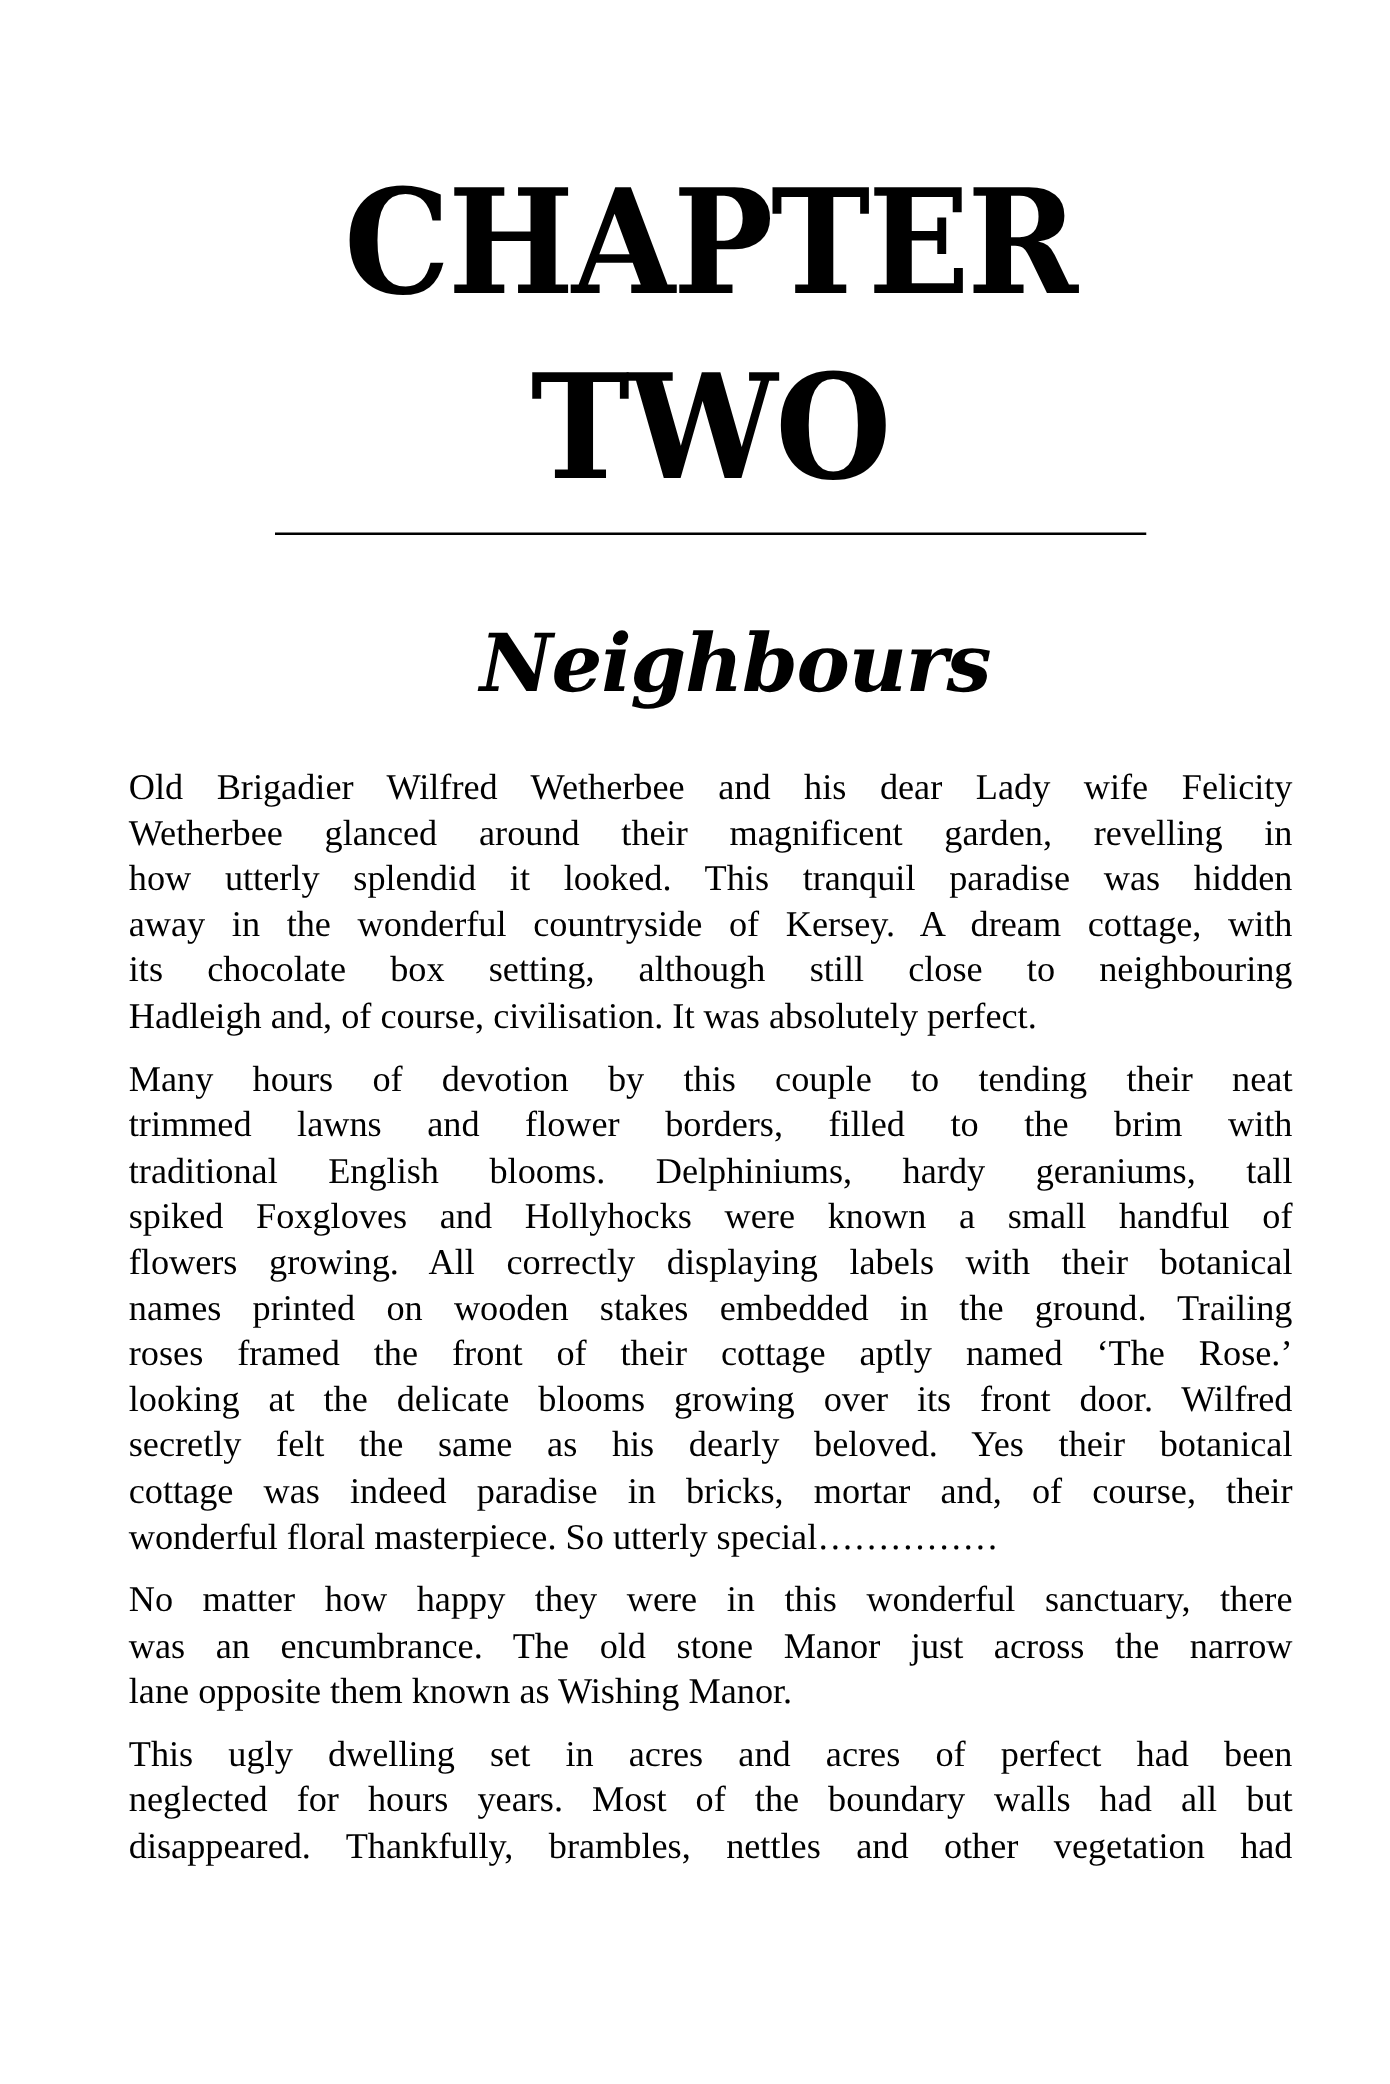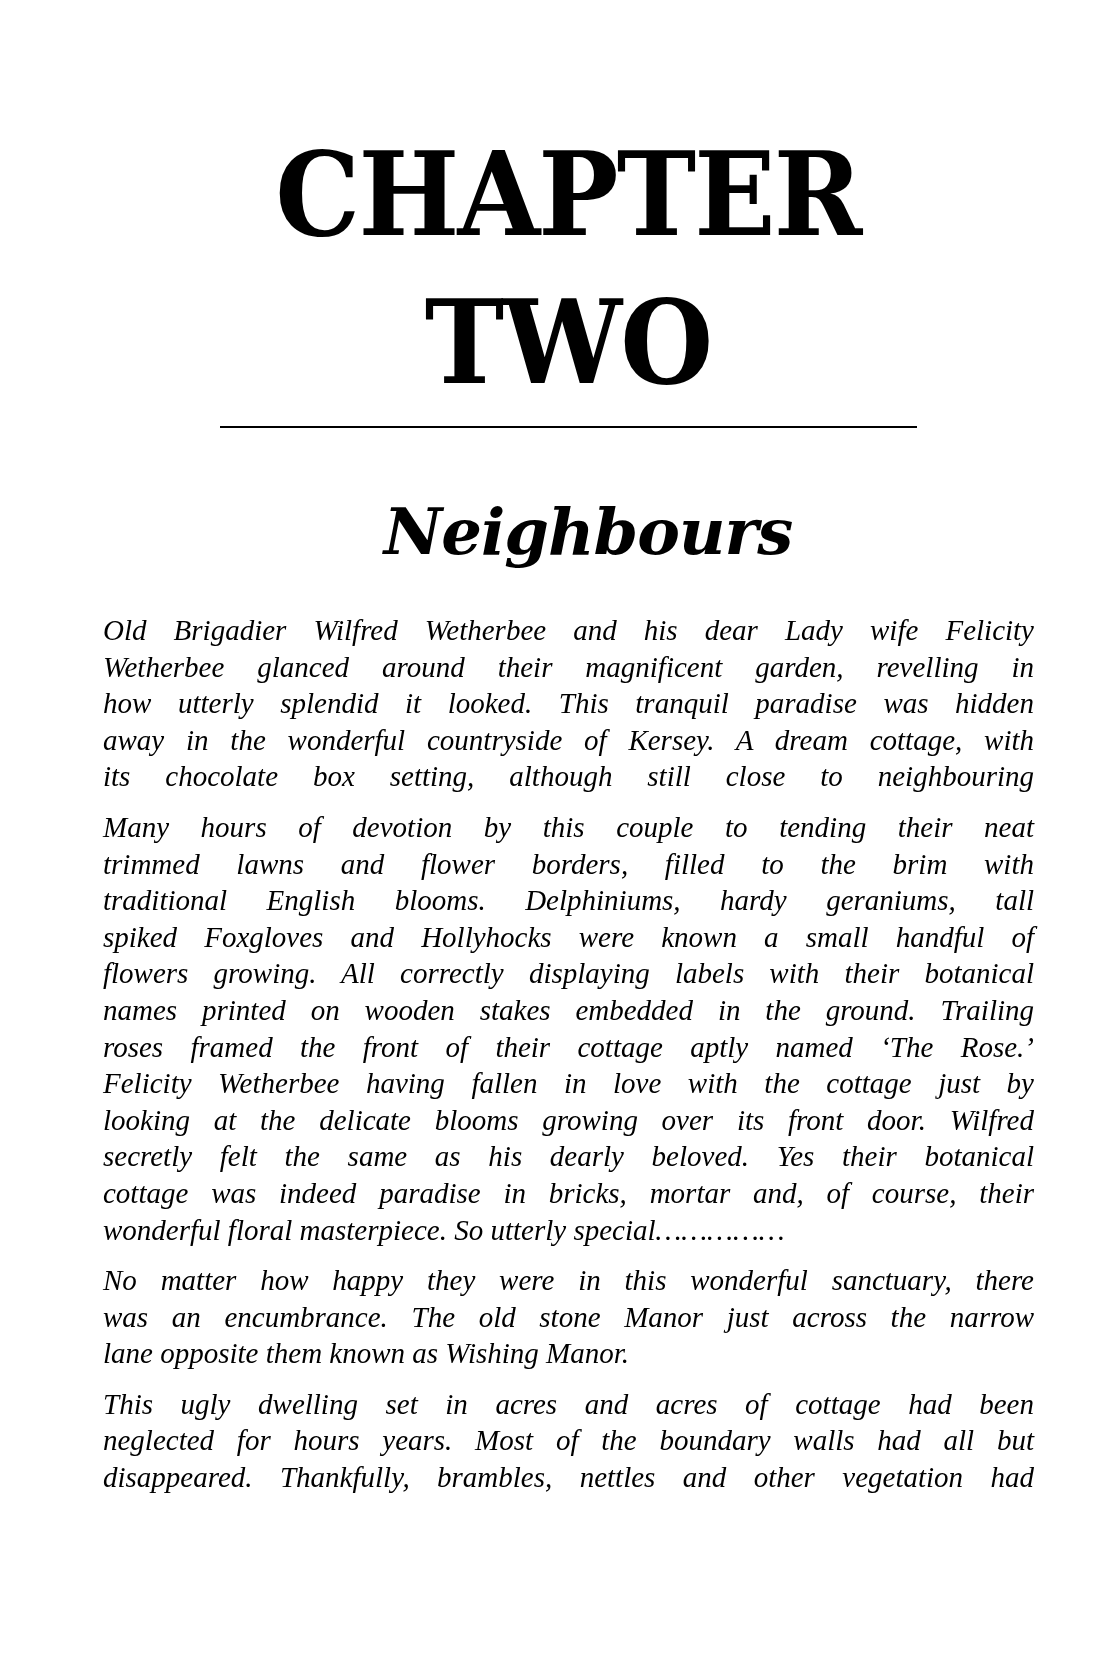--- a/index.html
+++ b/index.html
@@ -60,21 +60,20 @@
       letter-spacing: -1px;
     }
     .body-text {
       position: absolute;
       left: 91px;
       top: 612px;
       width: 931px;
       font-family: "Liberation Serif", "DejaVu Serif", serif;
       font-size: 29px;
       line-height: 36.6px;
-      font-style: italic;
     }
     .body-text p {
       margin: 0 0 14px 0;
       text-align: justify;
       text-align-last: left;
       hyphens: none;
     }
     .body-text p .ln {
       display: block;
       text-align: justify;
@@ -100,43 +99,43 @@
   <h2 class="chapter-title" style="margin:4px;padding-left:16px;">Neighbours</h2>
 
   <div class="body-text">
 
     <p>
       <span class="ln">Old Brigadier Wilfred Wetherbee and his dear Lady wife Felicity</span>
       <span class="ln">Wetherbee glanced around their magnificent garden, revelling in</span>
       <span class="ln">how utterly splendid it looked. This tranquil paradise was hidden</span>
       <span class="ln">away in the wonderful countryside of Kersey. A dream cottage, with</span>
       <span class="ln">its chocolate box setting, although still close to neighbouring</span>
+      <span class="ln last">Hadleigh and, of course, civilisation. It was absolutely perfect.</span>
     </p>
 
     <p>
       <span class="ln">Many hours of devotion by this couple to tending their neat</span>
       <span class="ln">trimmed lawns and flower borders, filled to the brim with</span>
       <span class="ln">traditional English blooms. Delphiniums, hardy geraniums, tall</span>
       <span class="ln">spiked Foxgloves and Hollyhocks were known a small handful of</span>
       <span class="ln">flowers growing. All correctly displaying labels with their botanical</span>
       <span class="ln">names printed on wooden stakes embedded in the ground. Trailing</span>
       <span class="ln">roses framed the front of their cottage aptly named ‘The Rose.’</span>
-      <span class="ln">Felicity Wetherbee having fallen in love with the cottage just by</span>
       <span class="ln">looking at the delicate blooms growing over its front door. Wilfred</span>
       <span class="ln">secretly felt the same as his dearly beloved. Yes their botanical</span>
       <span class="ln">cottage was indeed paradise in bricks, mortar and, of course, their</span>
       <span class="ln last">wonderful floral masterpiece. So utterly special……………</span>
     </p>
 
     <p>
       <span class="ln">No matter how happy they were in this wonderful sanctuary, there</span>
       <span class="ln">was an encumbrance. The old stone Manor just across the narrow</span>
       <span class="ln last">lane opposite them known as Wishing Manor.</span>
     </p>
 
     <p>
-      <span class="ln">This ugly dwelling set in acres and acres of cottage had been</span>
+      <span class="ln">This ugly dwelling set in acres and acres of perfect had been</span>
       <span class="ln">neglected for hours years. Most of the boundary walls had all but</span>
       <span class="ln">disappeared. Thankfully, brambles, nettles and other vegetation had</span>
     </p>
 
   </div>
 </div>
 
 </body></html>

